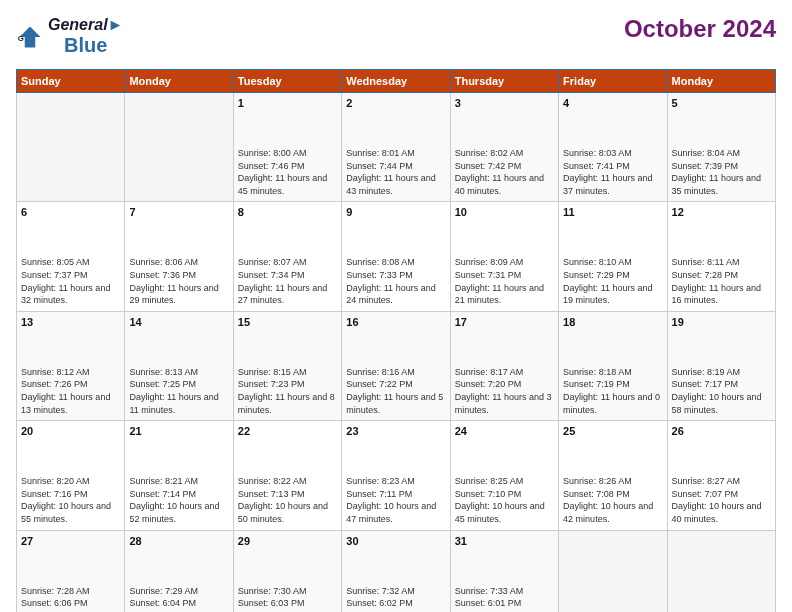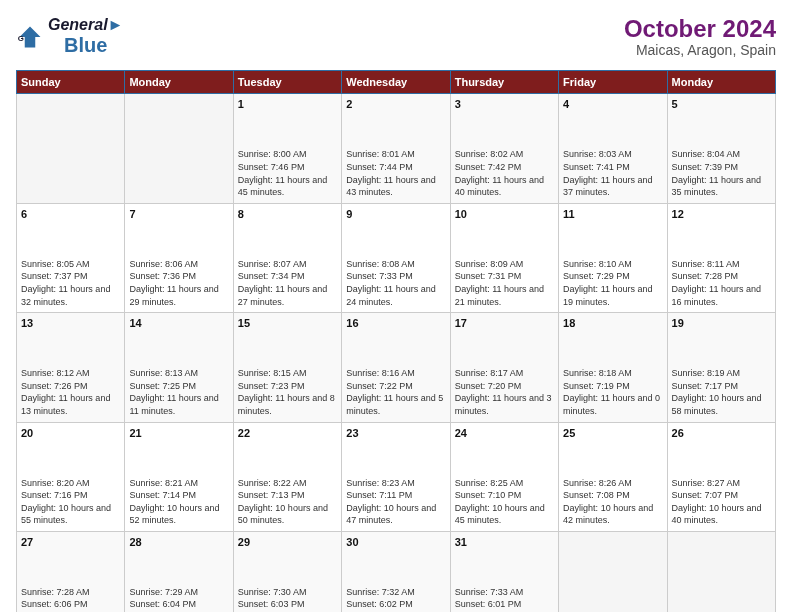--- a/index.html
+++ b/index.html
@@ -35,21 +35,21 @@
     .subtitle {
       font-size: 14px;
       color: #555;
     }
     table {
       width: 100%;
       border-collapse: collapse;
       font-size: 10px;
     }
     thead tr th {
-      background: #7f1d1d;
+      background: #c2410c;
       color: #fff;
       padding: 5px 4px;
       text-align: left;
       font-size: 11px;
       font-weight: bold;
       border: 1px solid #2e6da4;
     }
     tbody tr td {
       border: 1px solid #ccc;
       vertical-align: top;
@@ -85,21 +85,20 @@
       <polygon points="20,2 30,12 26,12 26,22 22,22 22,14 18,14 18,22 14,22 14,14 10,14 10,22 6,22 6,12 2,12" fill="none"></polygon>
       <text x="2" y="20" font-size="9" fill="#1a1a2e" font-weight="bold">G</text>
     </svg>
     <div>
       <div style="font-size:16px;font-weight:bold;color:#1a1a2e;font-style:italic;">General<span style="color:#2e6da4;">►</span></div>
       <div style="font-size:20px;font-weight:bold;color:#2e6da4;text-align:center;">Blue</div>
     </div>
   </div>
   <div class="title-block">
     <div class="month-title">October 2024</div>
-    <div class="subtitle">Maicas, Aragon, Spain</div>
   </div>
 </div>
 
 <table>
   <thead>
     <tr id="thead-row">
         <th>Sunday</th>
         <th>Monday</th>
         <th>Tuesday</th>
         <th>Wednesday</th>

